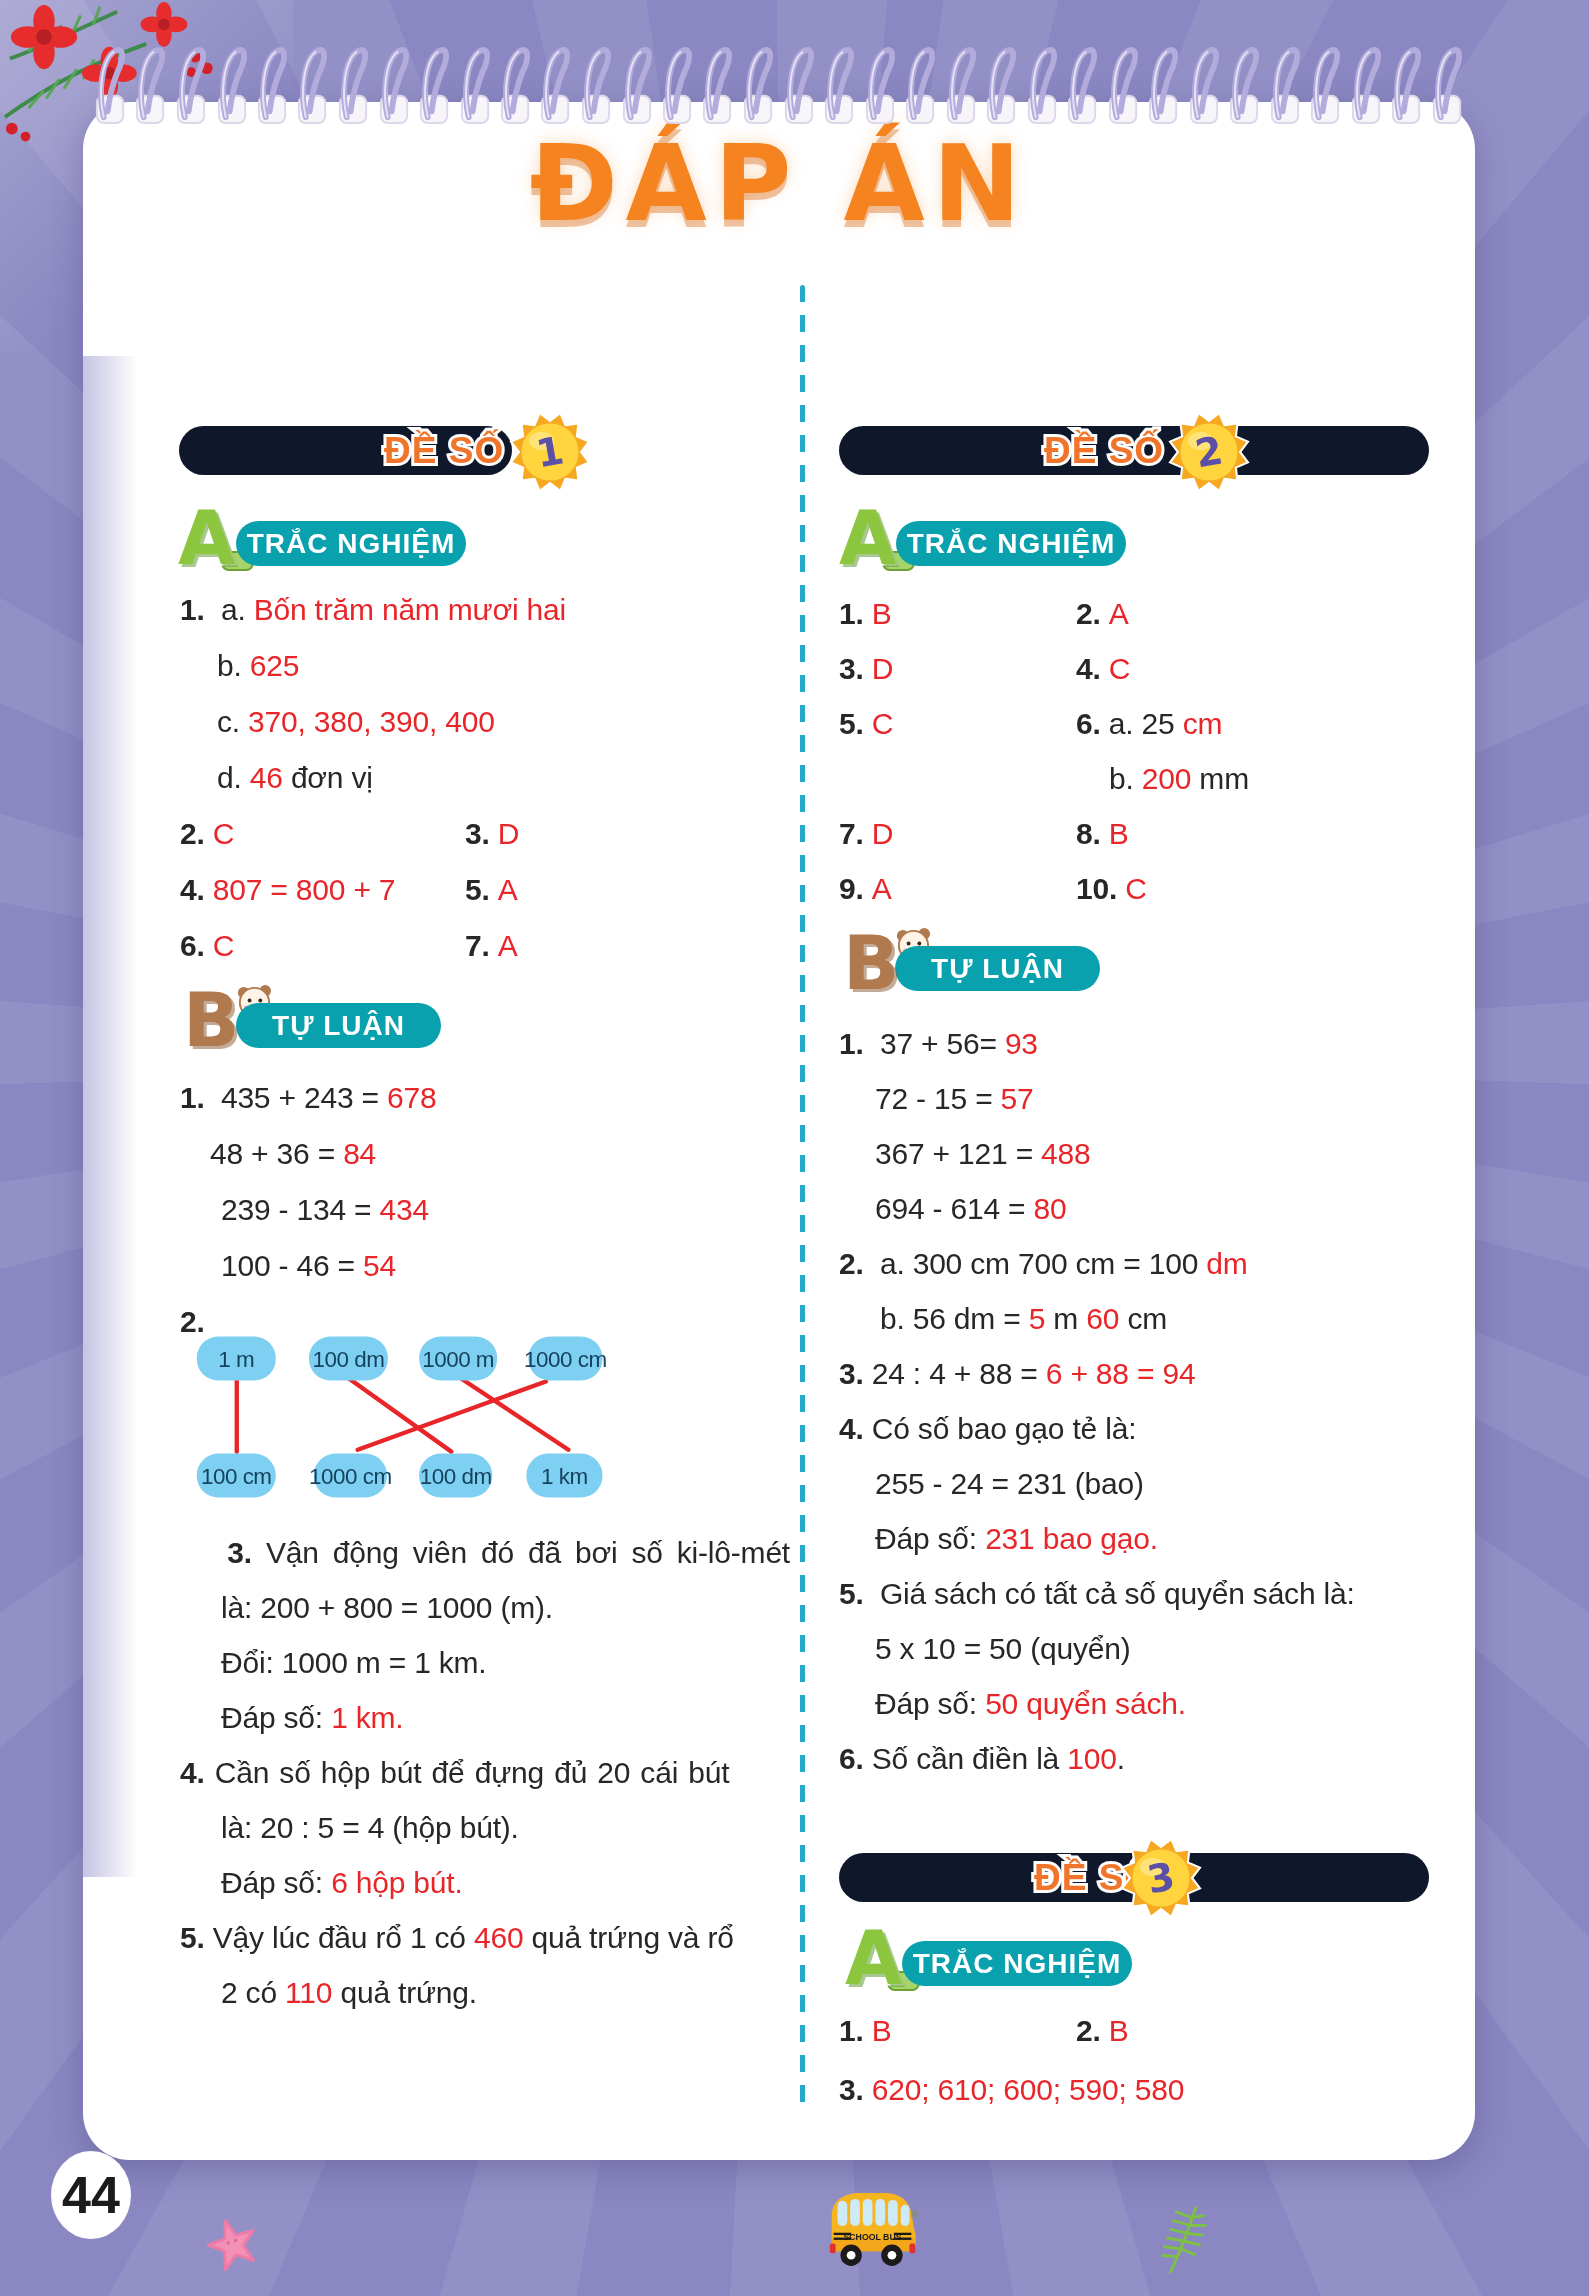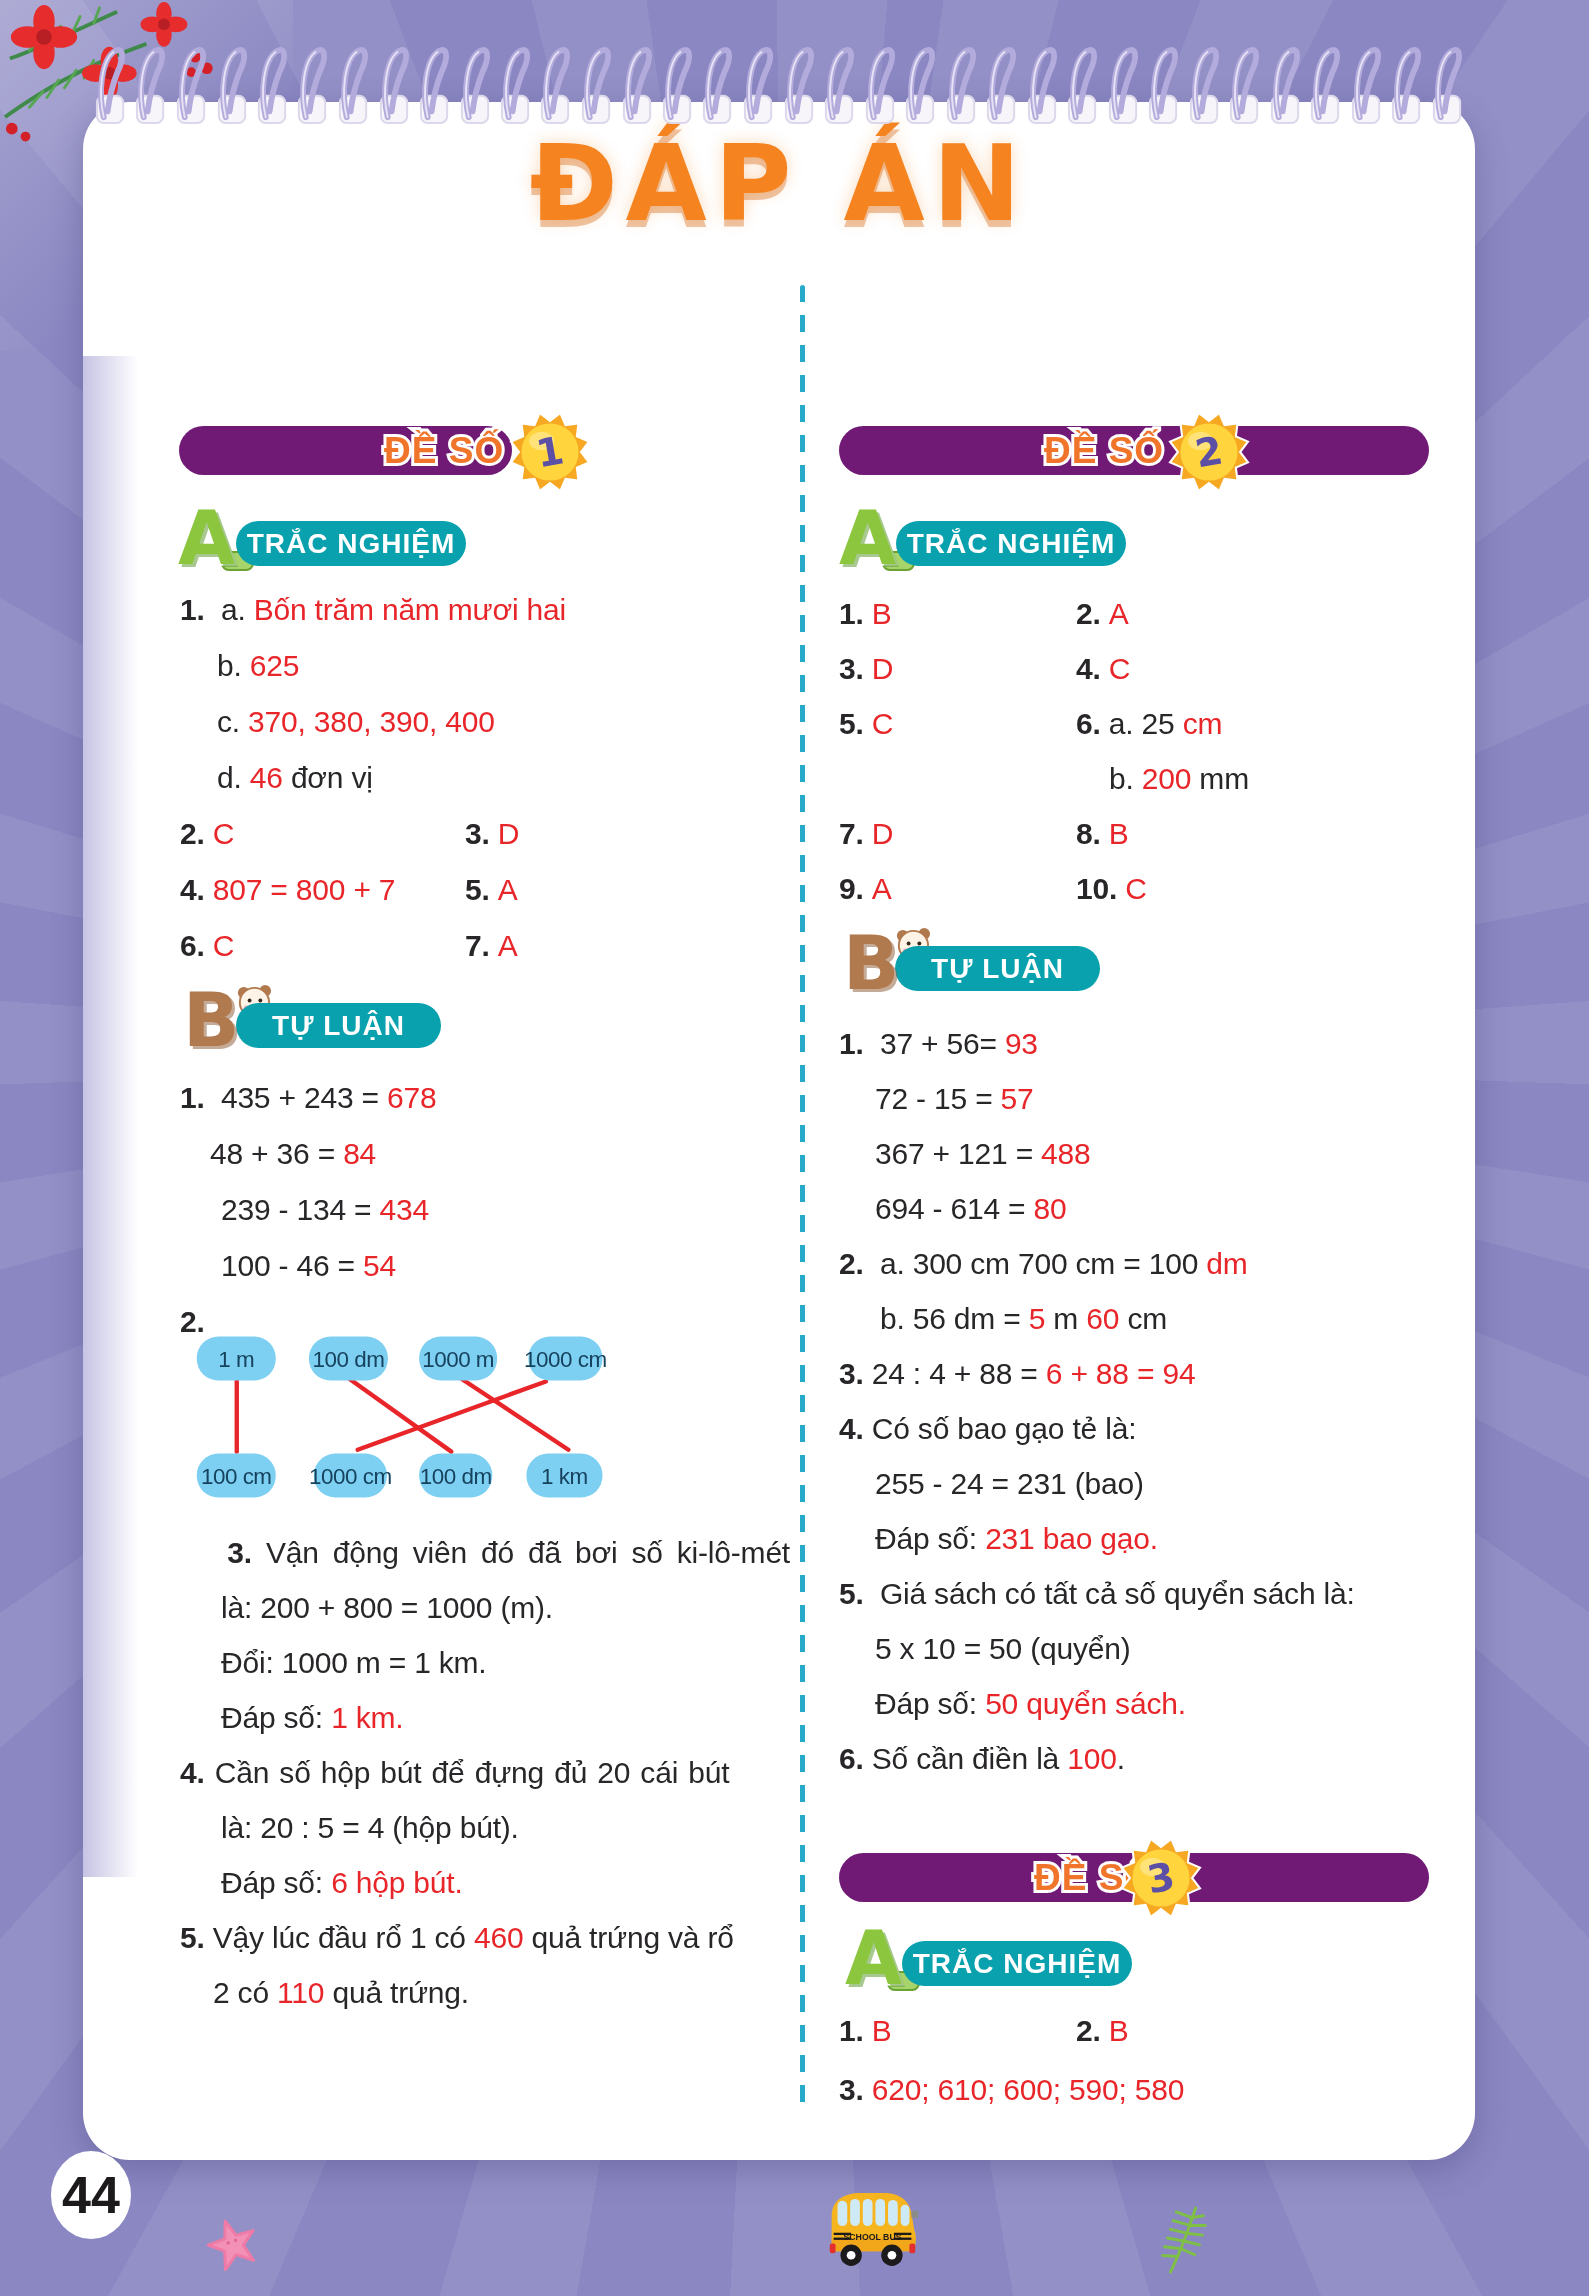--- a/index.html
+++ b/index.html
@@ -19,21 +19,21 @@
   .coil{position:absolute;top:0;width:37px;height:86px;}
   
   #title{position:absolute;left:83px;top:123px;width:1392px;text-align:center;z-index:4;
     font-family:"DejaVu Sans",sans-serif;font-weight:bold;font-size:105px;letter-spacing:7.8px;
     color:#f5831f;-webkit-text-stroke:12.7px #ffffff;paint-order:stroke fill;
     text-shadow:0 6.8px 0 rgba(216,110,30,.40),0 0 15.6px rgba(245,131,31,.30);}
   
   #divider{position:absolute;left:800px;top:285px;width:4.9px;height:1822px;
     background:repeating-linear-gradient(180deg,#27aac9 0 16.6px,rgba(0,0,0,0) 16.6px 30px);border-radius:2.9px;}
   
-  .deso{position:absolute;height:49px;background:#701a75;border-radius:25px;}
+  .deso{position:absolute;height:49px;background:#0f172a;border-radius:25px;}
   .deso-label{position:absolute;top:2px;font-size:37px;font-weight:bold;color:#f0742a;letter-spacing:1px;
     -webkit-text-stroke:5.9px #ffffff;paint-order:stroke fill;line-height:45px;}
   .sunsvg{position:absolute;width:84px;height:84px;z-index:2;}
   
   .secbar{position:absolute;height:45px;background:#0aa1ae;border-radius:23.4px;color:#ffffff;
     font-weight:bold;font-size:28px;text-align:center;line-height:45px;letter-spacing:1px;white-space:pre;}
   .bigletter{position:absolute;font-weight:bold;font-size:74px;line-height:74px;z-index:2;
     font-family:"DejaVu Sans",sans-serif;-webkit-text-stroke:2.9px #ffffff;paint-order:stroke fill;}
   .croc{color:#8cc63e;text-shadow:2.9px 2.9px 0 rgba(95,156,52,.55);}
   .bear{color:#b1794e;text-shadow:2.9px 2.9px 0 rgba(138,88,50,.5);}
@@ -366,21 +366,21 @@
 
   <div class="tcol lh56" style="left:180px;top:1525px;width:610px;">
       <div class="tline" style="word-spacing: 5.9px; text-align: right;"><span class="c-n">3. </span><span class="c-k">Vận động viên đó đã bơi số ki-lô-mét</span></div>
       <div class="tline"><span class="abs" style="left: 41px;"><span class="c-k">là: 200 + 800 = 1000 (m).</span></span></div>
       <div class="tline"><span class="abs" style="left: 41px;"><span class="c-k">Đổi: 1000 m = 1 km.</span></span></div>
       <div class="tline"><span class="abs" style="left: 41px;"><span class="c-k">Đáp số: </span><span class="c-r">1 km.</span></span></div>
       <div class="tline" style="word-spacing: 2px;"><span class="c-n">4. </span><span class="c-k">Cần số hộp bút để đựng đủ 20 cái bút</span></div>
       <div class="tline"><span class="abs" style="left: 41px;"><span class="c-k">là: 20 : 5 = 4 (hộp bút).</span></span></div>
       <div class="tline"><span class="abs" style="left: 41px;"><span class="c-k">Đáp số: </span><span class="c-r">6 hộp bút.</span></span></div>
       <div class="tline"><span class="c-n">5. </span><span class="c-k">Vậy lúc đầu rổ 1 có </span><span class="c-r">460</span><span class="c-k"> quả trứng và rổ</span></div>
-      <div class="tline"><span class="abs" style="left: 33px;"><span class="c-k">2 có </span><span class="c-r">110</span><span class="c-k"> quả trứng.</span></span></div>
+      <div class="tline"><span class="abs" style="left: 41px;"><span class="c-k">2 có </span><span class="c-r">110</span><span class="c-k"> quả trứng.</span></span></div>
     </div>
 
   <div class="deso" style="left:839px;top:426px;width:590px;">
     <span class="deso-label" style="left:205px;">ĐỀ SỐ</span>
   </div>
   <svg class="sunsvg" style="left:1167px;top:410px;" viewBox="0 0 100 100">
       <polygon points="50.0,13.0 62.4,3.6 68.5,18.0 83.9,16.1 82.0,31.5 96.4,37.6 87.0,50.0 96.4,62.4 82.0,68.5 83.9,83.9 68.5,82.0 62.4,96.4 50.0,87.0 37.6,96.4 31.5,82.0 16.1,83.9 18.0,68.5 3.6,62.4 13.0,50.0 3.6,37.6 18.0,31.5 16.1,16.1 31.5,18.0 37.6,3.6" fill="#f7a823" stroke="#ffffff" stroke-width="2.5"></polygon>
       <circle cx="50" cy="50" r="34" fill="#ffd43d"></circle>
       <ellipse cx="40" cy="37" rx="15" ry="11" fill="#ffe584" opacity="0.85"></ellipse>
       <text x="50" y="66" text-anchor="middle" font-size="46" font-weight="bold" fill="#5b50a5" font-family="DejaVu Sans, sans-serif" transform="rotate(-10 50 50)">2</text>

